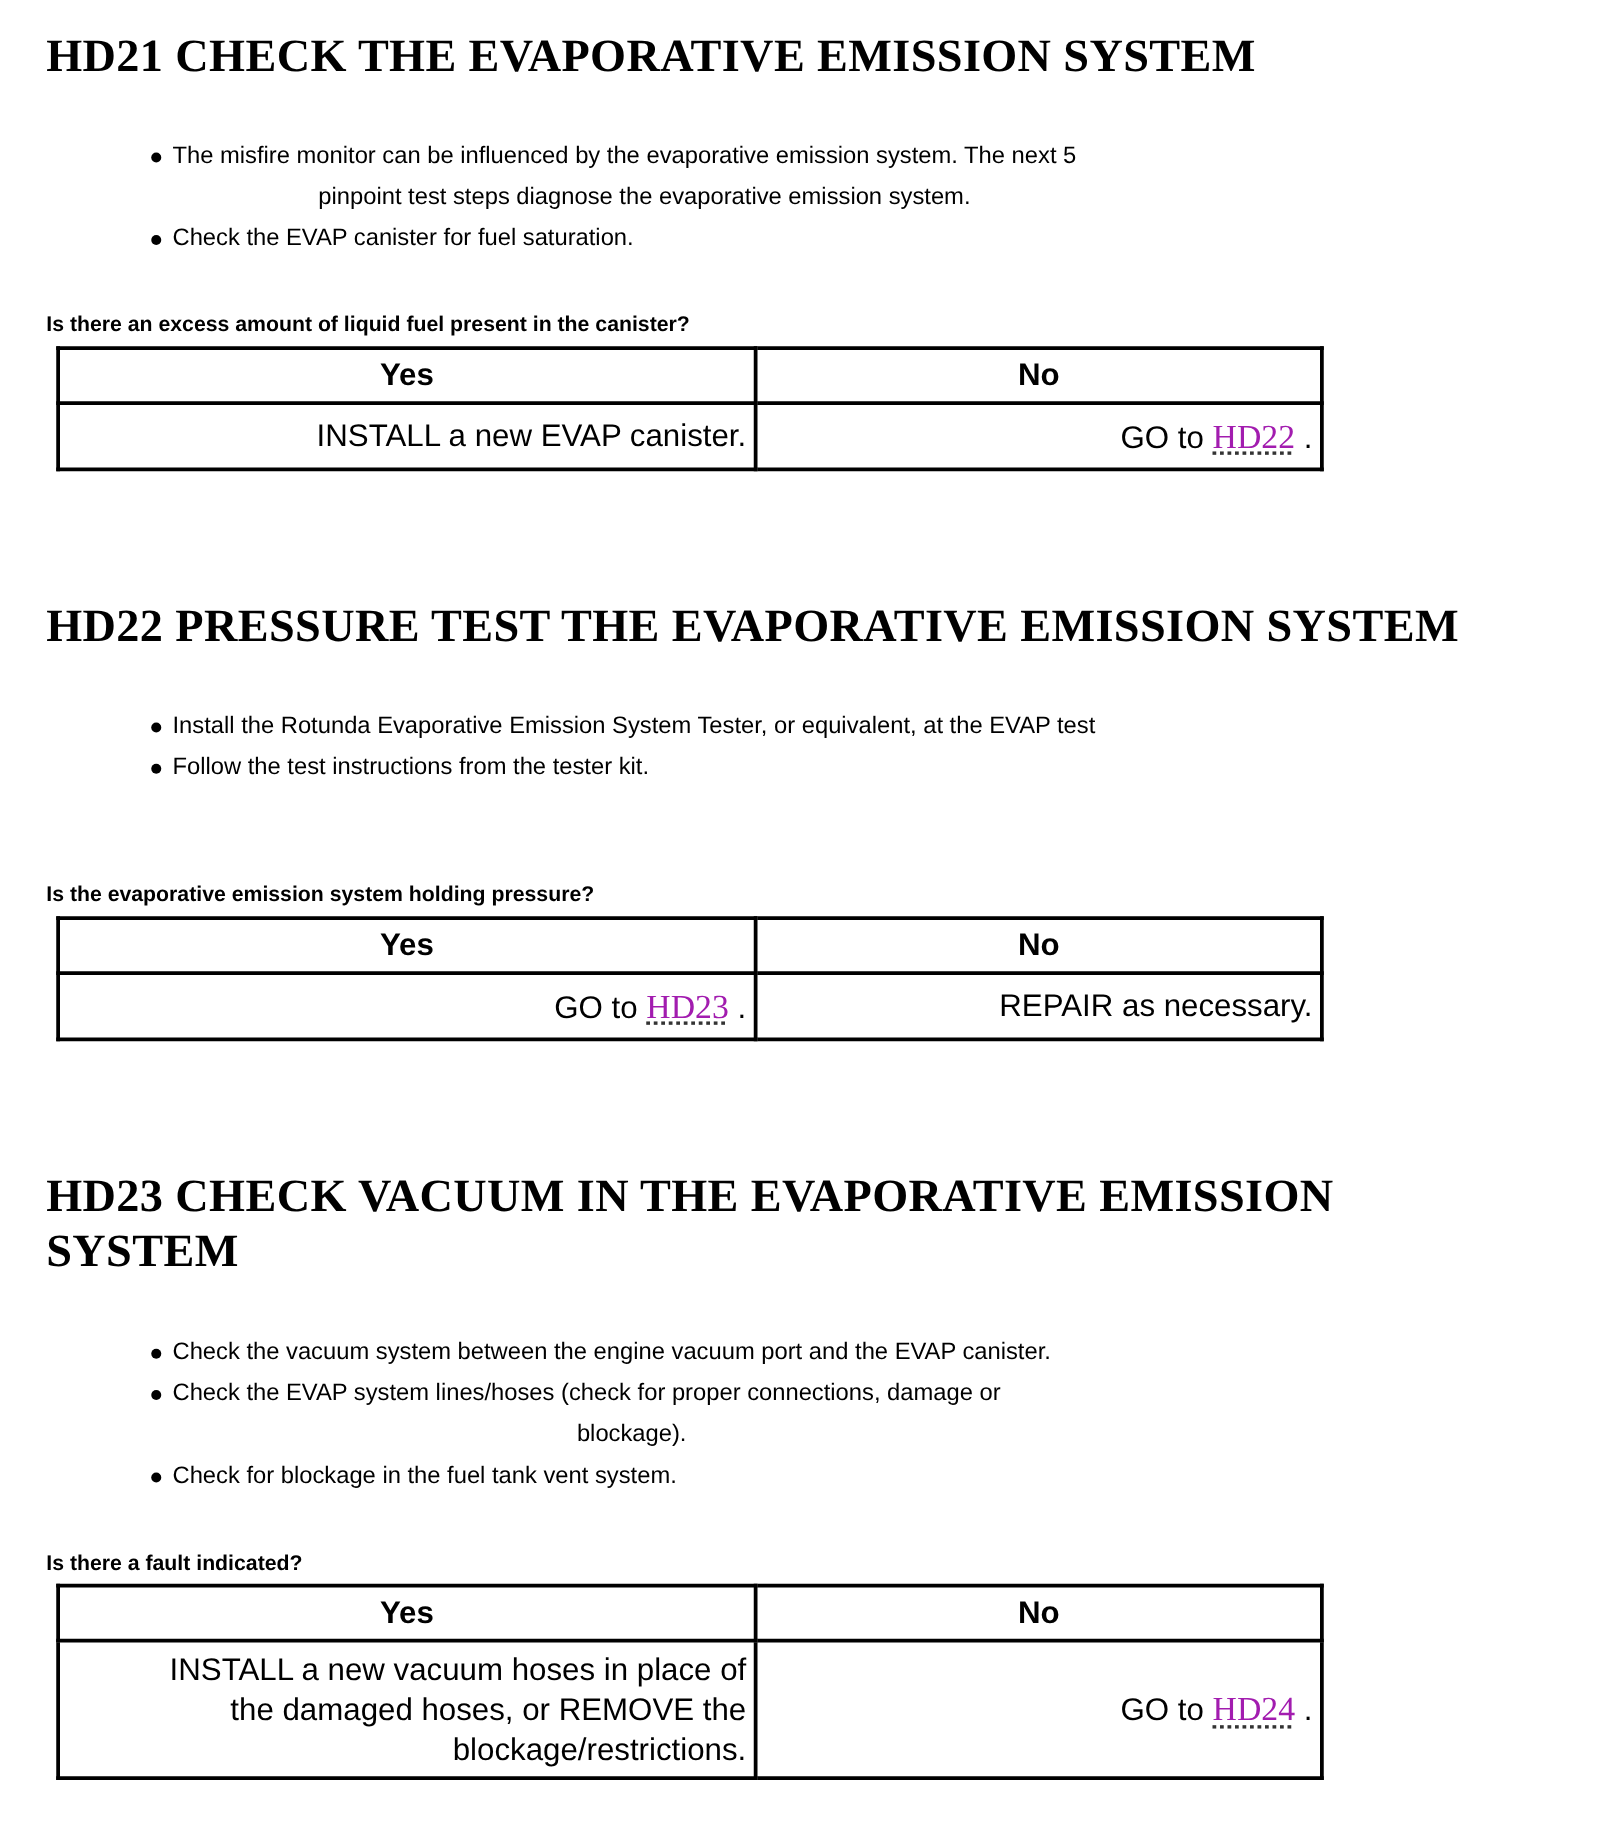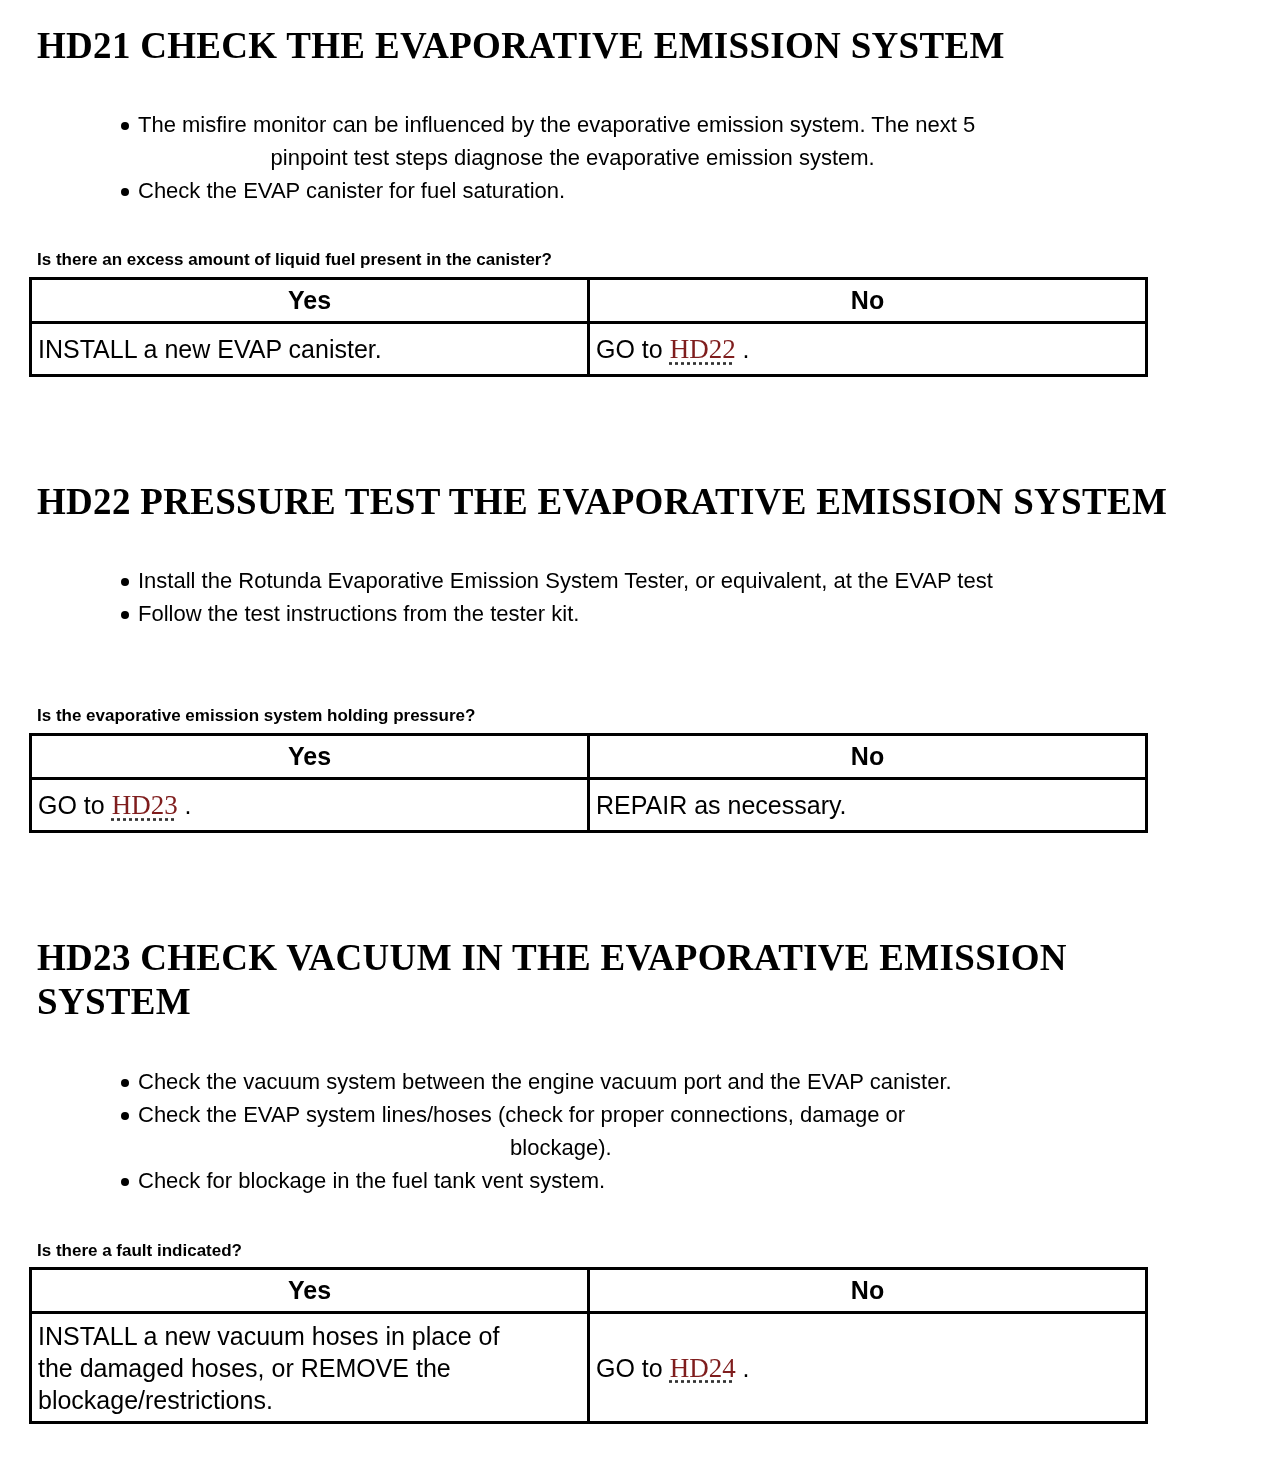--- a/index.html
+++ b/index.html
@@ -22,21 +22,21 @@
       line-height: 44px;
       letter-spacing: 0.3px;
       white-space: nowrap;
     }
     .bullets {
       position: absolute;
       left: 120px;
       margin: 0;
       padding: 0;
       list-style: none;
-      font-size: 22px;
+      font-size: 19px;
       line-height: 33px;
     }
     .bullets li { position: relative; padding-left: 18px; }
     .bullets li .bullet-dot {
       position: absolute;
       left: 1px;
       top: 14px;
       width: 8px;
       height: 8px;
       border-radius: 50%;
@@ -47,40 +47,40 @@
       position: absolute;
       left: 37px;
       margin: 0;
       font-weight: bold;
       font-size: 17px;
       line-height: 28px;
       white-space: nowrap;
     }
     table.answer {
       position: absolute;
-      left: 29px;
-      width: 1119px;
+      left: 45px;
+      width: 1014px;
       border-collapse: collapse;
       font-size: 25px;
     }
     table.answer th, table.answer td {
       border: 3px solid #000;
       padding: 0 6px;
       vertical-align: middle;
     }
     table.answer th {
       font-weight: bold;
       text-align: center;
       height: 41px;
     }
-    table.answer td { text-align: left; line-height: 32px; }
+    table.answer td { text-align: right; line-height: 32px; }
     table.answer col.c1 { width: 558px; }
     .link {
       font-family: "Liberation Serif", serif;
-      color: #7f1d1d;
+      color: #a21caf;
       text-decoration: underline dotted #333;
       text-underline-offset: 4px;
       font-size: 27px;
       cursor: pointer;
     }
   </style>
 </head>
 <body>
 
 <div class="section" style="top:0;">

